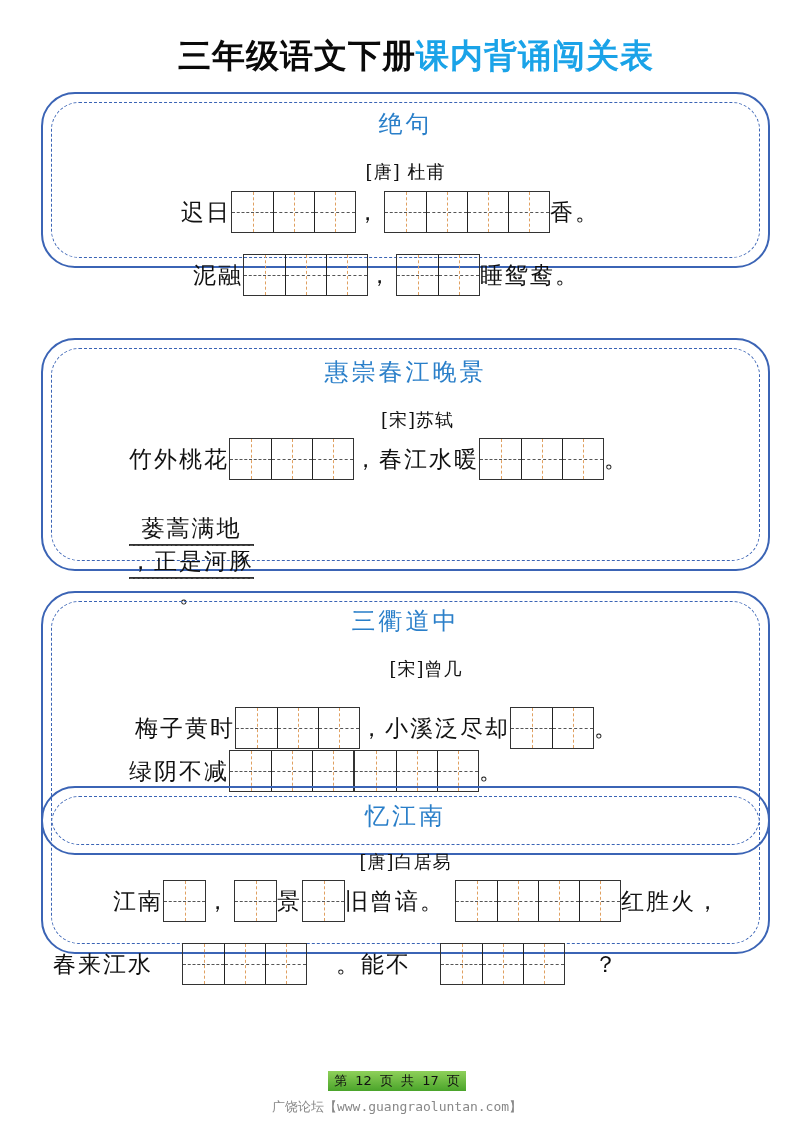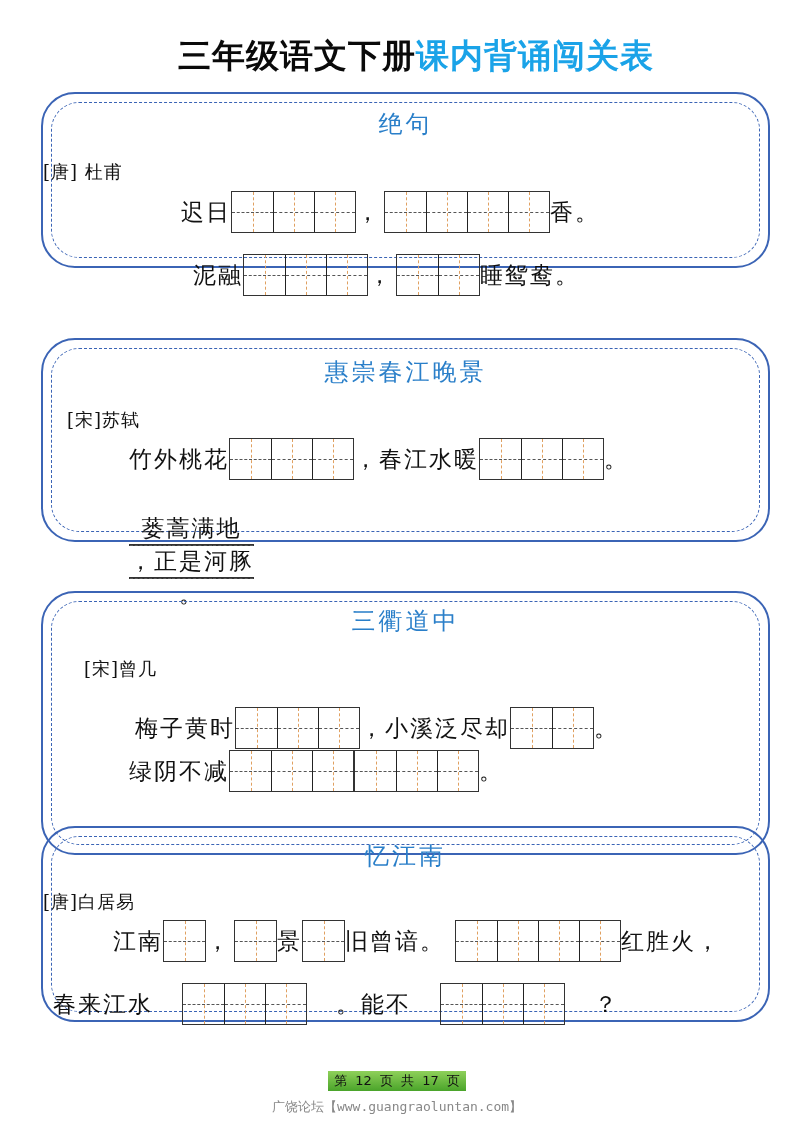--- a/index.html
+++ b/index.html
@@ -14,21 +14,21 @@
 
   .panel { position: absolute; left: 41px; width: 729px; box-sizing: border-box;
            border: 2px solid #3b64b5; border-radius: 34px; }
   .panel::before { content: ""; position: absolute; left: 8px; top: 8px; right: 8px; bottom: 8px;
                    border: 1.5px dashed #3b64b5; border-radius: 28px; }
   .panel-inner { position: absolute; inset: 0; }
 
   .poem-title { position: absolute; left: 0; right: 0; text-align: center;
                 color: #2a7fc9; font-size: 24px; letter-spacing: 3px;
                 font-family: "DejaVu Serif", serif; }
-  .poem-author { position: absolute; left: 0; right: 0; 
+  .poem-author { position: absolute; left: 0; right: 0; text-align: center;
                  font-size: 18px; color: #111; letter-spacing: 1px; }
 
   .line { position: absolute; display: flex; align-items: center; font-size: 23px;
           height: 42px; white-space: nowrap; letter-spacing: 2px; }
   .line .txt { display: inline-block; }
   .grid { display: inline-flex; border: 1.5px solid #333; height: 42px; box-sizing: border-box; }
   .cell { width: 41px; height: 100%; position: relative; box-sizing: border-box;
           border-left: 1.5px solid #222; }
   .cell:first-child { border-left: none; }
   .cell::before { content: ""; position: absolute; left: 50%; top: 0; bottom: 0;
@@ -80,21 +80,21 @@
       <span class="txt" style="width:28px;">，</span>
       <span class="grid">
           <span class="cell"></span>
           <span class="cell"></span>
         </span>
       <span class="txt">睡鸳鸯。</span>
     </div>
   </div>
 </div>
 
-<div class="panel" style="top:338px;height:204px;">
+<div class="panel" style="top:338px;height:233px;">
   <div class="panel-inner">
     <div class="poem-title" style="top:16px;">惠崇春江晚景</div>
     <div class="poem-author" style="top:68px;padding-left:24px;">[宋]苏轼</div>
     <div class="line" style="top:98px;left:86px;">
       <span class="txt">竹外桃花</span>
       <span class="grid">
           <span class="cell"></span>
           <span class="cell"></span>
           <span class="cell"></span>
         </span>
@@ -152,21 +152,21 @@
       <span class="grid">
           <span class="cell"></span>
           <span class="cell"></span>
           <span class="cell"></span>
         </span>
       <span class="txt">。</span>
     </div>
   </div>
 </div>
 
-<div class="panel" style="top:826px;height:196px;">
+<div class="panel" style="top:786px;height:168px;">
   <div class="panel-inner">
     <div class="poem-title" style="top:12px;">忆江南</div>
     <div class="poem-author" style="top:62px;">[唐]白居易</div>
     <div class="line" style="top:92px;left:70px;">
       <span class="txt">江南</span>
       <span class="grid">
           <span class="cell"></span>
         </span>
       <span class="txt" style="width:28px;">，</span>
       <span class="grid">

